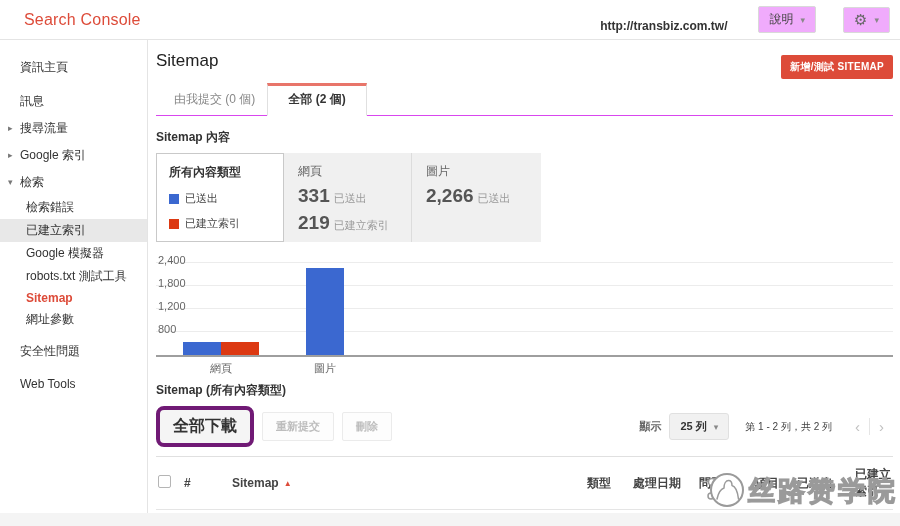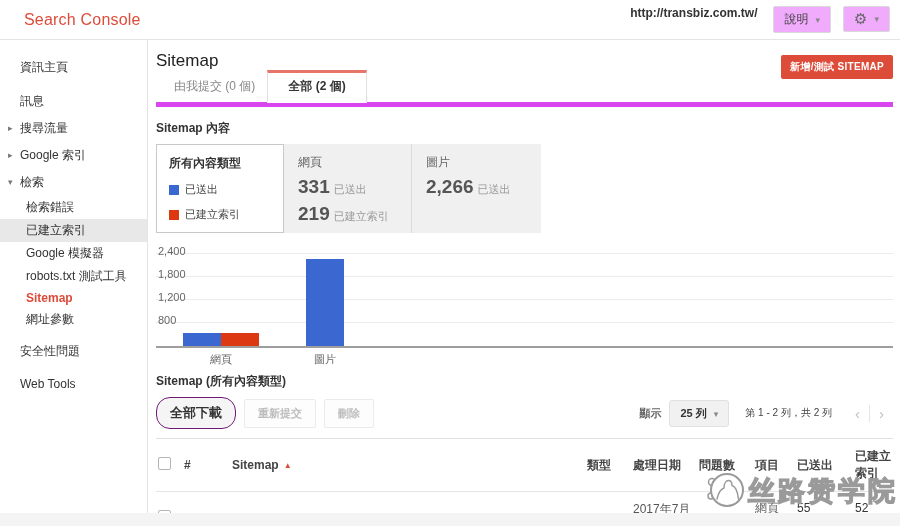--- a/index.html
+++ b/index.html
@@ -2,21 +2,21 @@
 <html><head>
 <meta charset="utf-8">
 <style>
   * { margin:0; padding:0; box-sizing:border-box; }
   body { font-family:"Liberation Sans","DejaVu Sans",sans-serif; background:#fff; }
   .page { position:relative; width:900px; height:526px; background:#fff; overflow:hidden; }
 
   
   .header { height:40px; display:flex; align-items:center; border-bottom:1px solid #e4e4e4; padding:0 10px 0 24px; background:#fff; }
   .brand { font-size:16px; color:#dd4b39; letter-spacing:0.2px; }
-  .header-right { margin-left:auto; display:flex; align-items:flex-start; gap:12px; }
+  .header-right { margin-left:auto; display:flex; align-items:flex-end; gap:27px; }
   .site-url { font-size:12px; font-weight:bold; color:#333; margin-right:4px; }
   .btn-white { display:inline-flex; align-items:center; border:1px solid #d9d9d9; background:#f0abfc; padding:4px 10px; font-size:12px; color:#444; border-radius:2px; cursor:pointer; }
   .caret::after { content:"▾"; color:#888; font-size:9px; margin-left:7px; }
   .gear-glyph::before { content:"⚙"; font-size:15px; color:#666; line-height:1; }
 
   
   .body-row { display:flex; height:486px; }
   .sidebar { width:148px; border-right:1px solid #e4e4e4; padding-top:14px; flex-shrink:0; }
   .main { flex:1; padding:0 7px 0 8px; position:relative; }
 
@@ -31,21 +31,21 @@
   .tri-d::before { content:"▾"; color:#777; font-size:9px; }
   .info-badge { display:inline-block; width:13px; height:13px; border-radius:50%; background:#757575; color:#fff; font-size:10px; line-height:13px; text-align:center; margin-left:5px; font-weight:bold; vertical-align:-2px; }
   .info-badge::before { content:"i"; }
 
   
   .title-row { display:flex; justify-content:space-between; align-items:flex-start; padding:11px 0 0 0; }
   .page-title { font-size:17px; color:#222; }
   .btn-red { background:#dd4b39; color:#fff; font-size:10px; font-weight:bold; padding:5px 9px; border-radius:2px; border:none; margin-top:4px; letter-spacing:0.3px; cursor:pointer; white-space:nowrap; }
 
   
-  .tabs { display:flex; align-items:flex-end; border-bottom:5px solid #d946ef; height:28px; }
+  .tabs { display:flex; align-items:flex-end; border-bottom:1px solid #d946ef; margin-top:9px; height:28px; }
   .tab { font-size:12px; cursor:pointer; }
   .tab.inactive { color:#888; padding:6px 12px 7px 18px; }
   .tab.active { background:#fff; border:1px solid #e0e0e0; border-top:3px solid #e8756a; border-bottom:1px solid #fff; margin-bottom:-1px; padding:5px 20px 7px; font-weight:bold; color:#333; }
 
   
   .section-heading { font-size:12px; font-weight:bold; color:#333; margin:13px 0 7px; }
   .stats-panel { display:flex; width:385px; }
   .filter-box { width:128px; border:1px solid #c9c9c9; background:#fff; padding:10px 0 10px 12px; }
   .filter-title { font-weight:bold; font-size:12px; color:#333; }
   .legend-item { margin-top:10px; font-size:11px; color:#444; display:flex; align-items:center; }
@@ -61,21 +61,21 @@
   
   .chart { position:relative; height:118px; margin-top:9px; }
   .plot { position:absolute; left:0; right:0; top:14px; height:92px; border-bottom:2px solid #9e9e9e; }
   .grid-line { position:absolute; left:0; right:0; height:1px; background:#ececec; }
   .y-label { position:absolute; left:2px; font-size:11px; color:#666; transform:translateY(3px); }
   .bar { position:absolute; bottom:0; }
   .cat-label { position:absolute; top:100%; margin-top:6px; text-align:center; font-size:11px; color:#666; }
 
   
   .toolbar { display:flex; align-items:center; margin:7px 0 9px; }
-  .btn-gray { background:#f5f5f5; border:1px solid #701a75; color:#333; font-size:13px; font-weight:bold; padding:6px 13px; border-radius:14px; cursor:pointer; margin-right:8px; }
+  .btn-gray { background:#f5f5f5; border:4px solid #701a75; color:#333; font-size:16px; font-weight:bold; padding:6px 13px; border-radius:8px; cursor:pointer; margin-right:8px; }
   .btn-disabled { background:#fdfdfd; border:1px solid #ebebeb; color:#bdbdbd; font-size:11px; font-weight:bold; padding:6px 13px; border-radius:2px; margin-right:8px; }
   .toolbar-right { margin-left:auto; display:flex; align-items:center; }
   .show-label { font-size:11px; color:#666; margin-right:8px;font-weight:bold; }
   .btn-pagesize { background:#f1f1f1; border:1px solid #e0e0e0; border-radius:3px; font-size:11px; font-weight:bold; color:#333; padding:5px 10px; cursor:pointer; }
   .range-text { font-size:10px; color:#444; margin:0 14px 0 16px; }
   .pager { display:flex; align-items:center; }
   .pager-btn { color:#c0c0c0; font-size:15px; padding:1px 9px; cursor:default; line-height:1; }
   .pager-btn.prev { border-right:1px solid #e5e5e5; }
 
   

